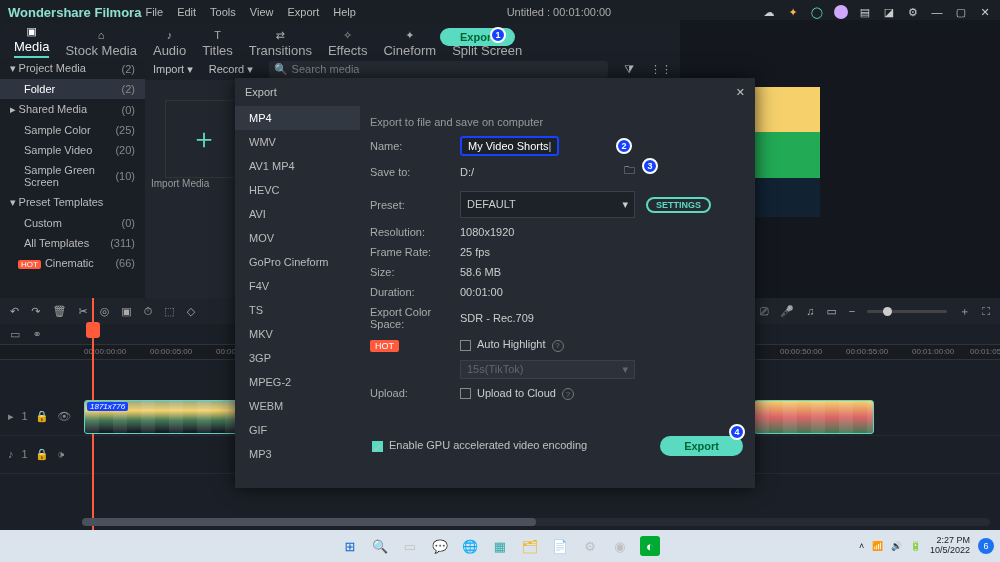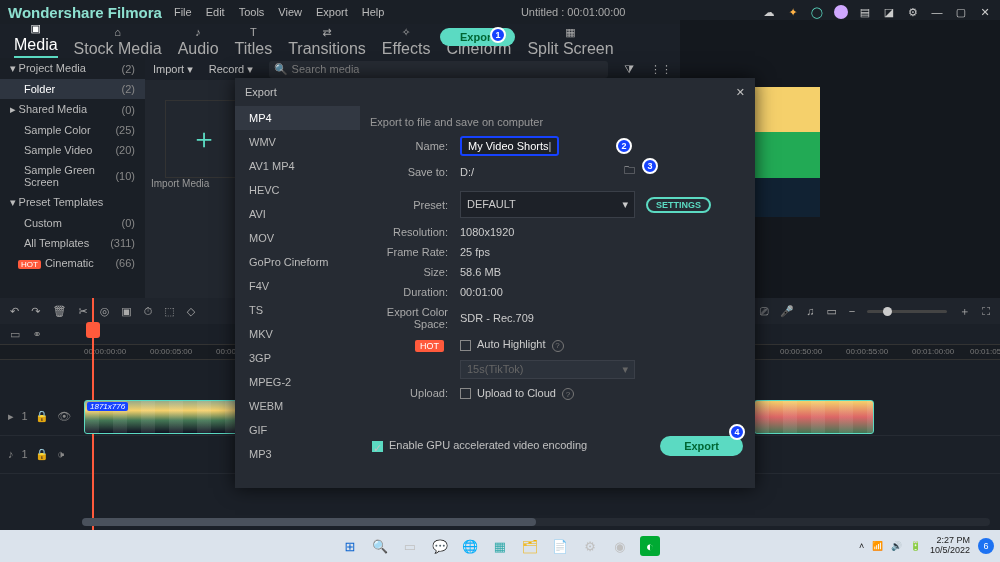--- a/index.html
+++ b/index.html
@@ -1,34 +1,34 @@
 <!DOCTYPE html>
 <html><head>
 <meta charset="utf-8">
 <style>
 * { margin: 0; padding: 0; box-sizing: border-box; font-family: "Segoe UI", Arial, sans-serif; }
 body { width: 1000px; height: 562px; background: #000; color: #c0c0c0; font-size: 11px; overflow: hidden; position: relative; }
 
 
 .appbar { height: 24px; background: #1a1f26; display: flex; align-items: center; padding: 0 8px; }
-.appbar .logo { color: #8de0d0; font-weight: 600; font-size: 15px; margin-right: 12px; }
+.appbar .logo { color: #8de0d0; font-weight: 600; font-size: 13px; margin-right: 4px; }
 .appbar .menu { display: flex; gap: 14px; }
 .appbar .menu span { color: #bbb; cursor: pointer; }
 .appbar .title { flex: 1; text-align: center; color: #aaa; }
 .appbar .wicons { display: flex; gap: 10px; align-items: center; }
 .appbar .wicons span { width: 14px; height: 14px; display: inline-flex; align-items: center; justify-content: center; color: #ccc; }
 .dot-purple { width: 14px; height: 14px; border-radius: 50%; background: #d0a8ff; }
 .dot-amber { color: #ffb347 !important; }
 
 
 .toolbar2 { height: 34px; background: #1b2028; display: flex; align-items: flex-end; padding: 0 6px; position: relative; }
 .cat { text-align: center; color: #aaa; padding: 0 8px; cursor: pointer; }
 .cat.active { color: #fff; }
 .cat .ic { height: 14px; display: flex; justify-content: center; align-items: center; }
-.cat .lbl { font-size: 16px; margin-top: 1px; }
+.cat .lbl { font-size: 13px; margin-top: 1px; }
 .cat.active::after { content: ""; display: block; height: 2px; background: #5bdac2; margin-top: 2px; }
 .export-pill { position: absolute; left: 440px; top: 4px; background: #5bdac2; color: #063; border-radius: 12px; padding: 3px 20px; font-weight: 600; cursor: pointer; }
 .badge-num { position: absolute; width: 16px; height: 16px; border-radius: 50%; background: #1642ff; border: 2px solid #fff; color: #fff; font-size: 9px; display: flex; align-items: center; justify-content: center; font-weight: bold; }
 
 
 .sidebar { position: absolute; top: 58px; left: 0; width: 145px; bottom: 240px; background: #1a1f26; overflow: hidden; font-size: 11px; }
 .side-row { display: flex; align-items: center; justify-content: space-between; padding: 4px 10px; color: #bbb; }
 .side-row.sel { background: #2e3540; color: #fff; }
 .side-row .cnt { color: #888; }
 .hot-badge { background: #ff5a3c; color: #fff; font-size: 8px; padding: 0 3px; border-radius: 2px; margin-right: 4px; }
@@ -67,21 +67,21 @@
 .modal-hd { height: 28px; display: flex; align-items: center; justify-content: space-between; padding: 0 10px; }
 .modal-tabs { display: flex; gap: 22px; padding: 4px 12px 0; border-bottom: 1px solid #333; }
 .modal-tabs span { padding-bottom: 6px; color: #aaa; cursor: pointer; }
 .modal-tabs span.active { color: #5bdac2; border-bottom: 2px solid #5bdac2; }
 .modal-body { display: flex; height: calc(100% - 56px); }
 .fmt-list { width: 125px; overflow: auto; }
 .fmt-list div { padding: 6px 14px; color: #bbb; cursor: pointer; }
 .fmt-list div.sel { background: #323842; color: #fff; }
 .form { flex: 1; padding: 10px 18px 10px 10px; position: relative; }
 .form-row { display: flex; align-items: center; margin-bottom: 8px; font-size: 11px; }
-.form-row .lab { width: 90px; text-align: right; color: #aaa; padding-right: 12px; }
+.form-row .lab { width: 90px; color: #aaa; padding-right: 12px; }
 .form-row .val { flex: 1; color: #ccc; }
 .inp { width: 175px; background: #1d2128; border: 2px solid #1642ff; border-radius: 3px; padding: 2px 6px; color: #fff; }
 .path { width: 175px; background: #262b33; color: #ccc; padding: 2px 0; display: inline-flex; align-items: center; }
 .preset { width: 175px; background: #1d2128; border: 1px solid #3a3f48; padding: 6px 6px; color: #ccc; display: inline-flex; justify-content: space-between; }
 .settings-btn { border: 2px solid #5bdac2; color: #5bdac2; border-radius: 10px; padding: 1px 8px; font-size: 9px; font-weight: bold; margin-left: 8px; cursor: pointer; }
 .disabled-sel { width: 175px; background: #2c323b; border: 1px solid #3a3f48; padding: 2px 6px; color: #666; display: inline-flex; justify-content: space-between; }
 .chk { width: 11px; height: 11px; border: 1px solid #888; display: inline-block; margin-right: 6px; vertical-align: middle; }
 .chk.on { background: #5bdac2; border-color: #5bdac2; }
 .modal-ft { position: absolute; bottom: 8px; left: 12px; right: 12px; display: flex; align-items: center; justify-content: space-between; }
 .export-btn { background: #5bdac2; color: #063; border-radius: 14px; padding: 4px 24px; font-weight: 600; cursor: pointer; }

